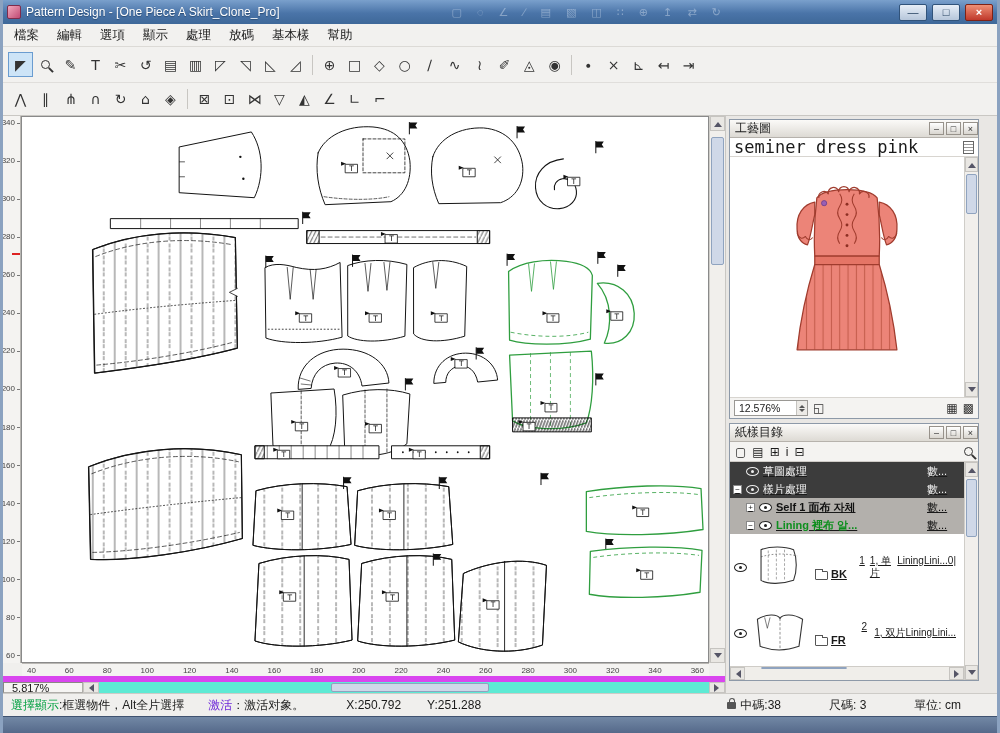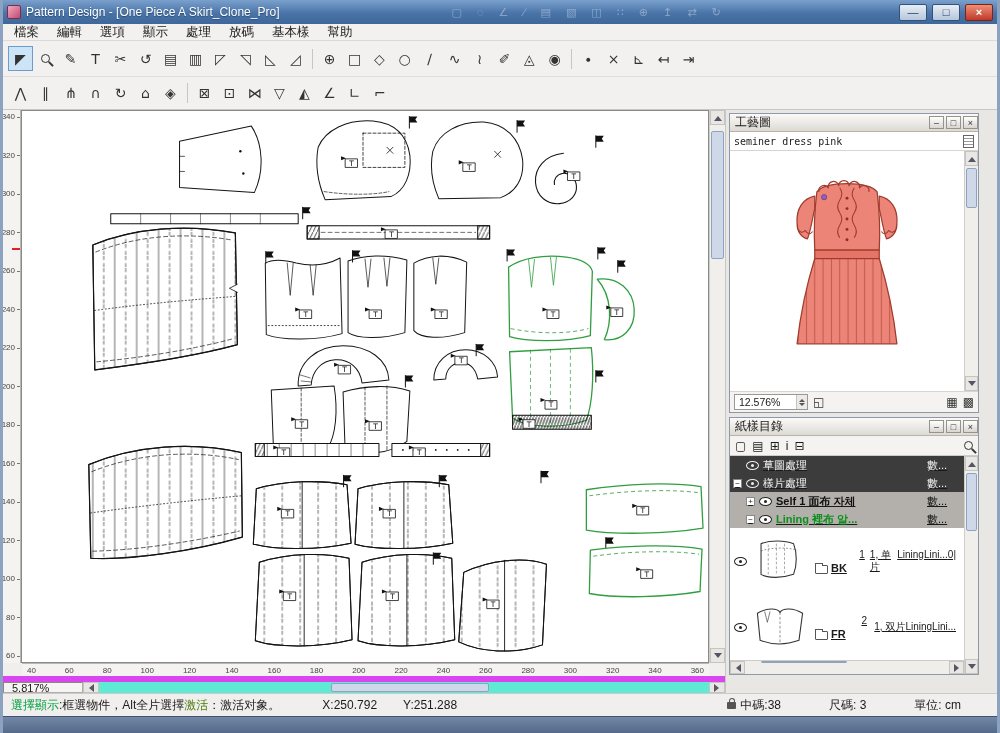--- a/index.html
+++ b/index.html
@@ -13,21 +13,21 @@
     background:linear-gradient(#7aa0cc,#4a74a8 55%,#3e6899);color:#fff;font-size:12px;}
   .app-icon{width:14px;height:14px;border-radius:2px;background:linear-gradient(135deg,#f2a9bd,#c04a74);
     border:1px solid #7e2c4c;flex:0 0 auto;}
   .title-text{white-space:nowrap;text-shadow:0 1px 1px #2a4a70;}
   .ghosts{flex:1;text-align:center;opacity:.38;font-size:11px;letter-spacing:6px;overflow:hidden;white-space:nowrap;color:#eaf1fa;}
   .win-btn{width:28px;height:17px;display:flex;align-items:center;justify-content:center;font-size:11px;
     border:1px solid #31537a;border-radius:2px;background:linear-gradient(#e7eef7,#b6c6da);color:#24405e;cursor:default;}
   .win-btn.close{background:linear-gradient(#ee9076,#c0392b);border-color:#7d2216;color:#fff;font-weight:bold;}
 
   
-  .menubar{height:17px;display:flex;align-items:center;background:#f2f1ef;border-bottom:1px solid #dcdad6;padding-left:2px;}
+  .menubar{height:23px;display:flex;align-items:center;background:#f2f1ef;border-bottom:1px solid #dcdad6;padding-left:2px;}
   .menu-item{padding:3px 9px;font-size:12.5px;}
   .toolbar{display:flex;align-items:center;background:#f2f1ef;padding-left:5px;}
   .tb1{height:36px;border-bottom:1px solid #e0dedb;}
   .tb2{height:33px;border-bottom:1px solid #c9c7c3;}
   .tool-btn{width:25px;height:25px;display:flex;align-items:center;justify-content:center;
     background:transparent;border:1px solid transparent;padding:0;cursor:default;}
   .tool-btn .glyph{font-size:14px;color:#333;line-height:1;font-family:"DejaVu Sans",sans-serif;}
   .tool-btn.pressed{background:#cde4f7;border:1px solid #6a9cd0;}
   .tb-sep{width:1px;height:20px;background:#c8c6c2;margin:0 4px;display:inline-block;}
   .mag-icon{display:inline-block;width:9px;height:9px;border:1.6px solid #333;border-radius:50%;position:relative;}
@@ -69,21 +69,21 @@
   
   .right-panel{width:272px;display:flex;flex-direction:column;padding:3px 18px 0 3px;gap:4px;background:#e9e7e4;border-left:1px solid #c9c7c3;}
   .panel{border:1px solid #8d99a8;background:#fff;display:flex;flex-direction:column;min-height:0;}
   .panel-title{height:18px;display:flex;align-items:center;background:linear-gradient(#fbfaf8,#dddad4);
     border-bottom:1px solid #b6b2ac;font-size:12px;padding-left:5px;gap:2px;}
   .pt-text{flex:1;}
   .mini-btn{width:15px;height:13px;display:flex;align-items:center;justify-content:center;font-size:9px;
     border:1px solid #97928b;background:linear-gradient(#fff,#d9d6d0);color:#333;}
   .craft{height:300px;}
   .style-row{height:19px;display:flex;align-items:center;justify-content:space-between;padding:0 4px;
-    border-bottom:1px solid #d8d5d0;font-family:"DejaVu Sans Mono",monospace;font-size:10px;}
+    border-bottom:1px solid #d8d5d0;font-family:"DejaVu Sans Mono",monospace;font-size:17px;}
   .notes-icon{width:11px;height:13px;border:1px solid #666;background:
      repeating-linear-gradient(#fff 0 2px,#999 2px 3px);}
   .preview-row{flex:1;display:flex;min-height:0;}
   .preview{flex:1;display:flex;align-items:center;justify-content:center;background:#fff;}
   .craft-controls{height:21px;display:flex;align-items:center;gap:5px;padding:0 4px;border-top:1px solid #d8d5d0;background:#f4f3f1;}
   .zoom-combo{display:flex;align-items:center;border:1px solid #9a9894;background:#fff;height:16px;font-size:10.5px;padding-left:4px;width:74px;justify-content:space-between;}
   .spin{display:flex;flex-direction:column;justify-content:center;width:11px;border-left:1px solid #c5c3bf;height:100%;align-items:center;gap:1px;background:#eceae6;}
   .spin i{display:block;width:0;height:0;border:3px solid transparent;}
   .spin .su{border-bottom:3.5px solid #555;}
   .spin .sd{border-top:3.5px solid #555;}
@@ -119,21 +119,21 @@
   .folder-icon::before{content:"";position:absolute;top:-3px;left:-1px;width:6px;height:2px;border:1px solid #555;border-bottom:none;background:#fff;}
   .item-details{display:flex;flex-direction:row;font-size:10px;line-height:1.25;margin-left:auto;padding-right:4px;align-items:flex-start;}
   .cat-hscroll{height:14px;display:flex;border-top:1px solid #cfccc7;background:#f0eeea;}
   .cat-hscroll .sc-btn{width:15px;height:100%;}
 
   
   .statusbar{height:23px;display:flex;align-items:center;background:#f0efed;border-top:1px solid #cdcbc7;
     font-size:12px;padding:0 8px;gap:0;}
   .hint{white-space:nowrap;}
   .hint-green{color:#00a040;}
-  .hint-red{color:#4d7c0f;}
+  .hint-red{color:#6d28d9;margin-left:24px;}
   .hint-plain{color:#222;}
   .st{white-space:nowrap;}
   .st.x{margin-left:42px;}
   .st.y{margin-left:26px;}
   .grow{flex:1;}
   .lock-icon{width:9px;height:7px;background:#555;border-radius:1px;position:relative;margin-right:4px;}
   .lock-icon::before{content:"";position:absolute;top:-4px;left:1.5px;width:4px;height:4px;border:1.5px solid #555;border-bottom:none;border-radius:3px 3px 0 0;}
   .gap50{margin-left:48px;}
   .bottom-band{height:17px;background:linear-gradient(#7288a5,#55698a);border-top:1px solid #3f5270;}
 </style>

